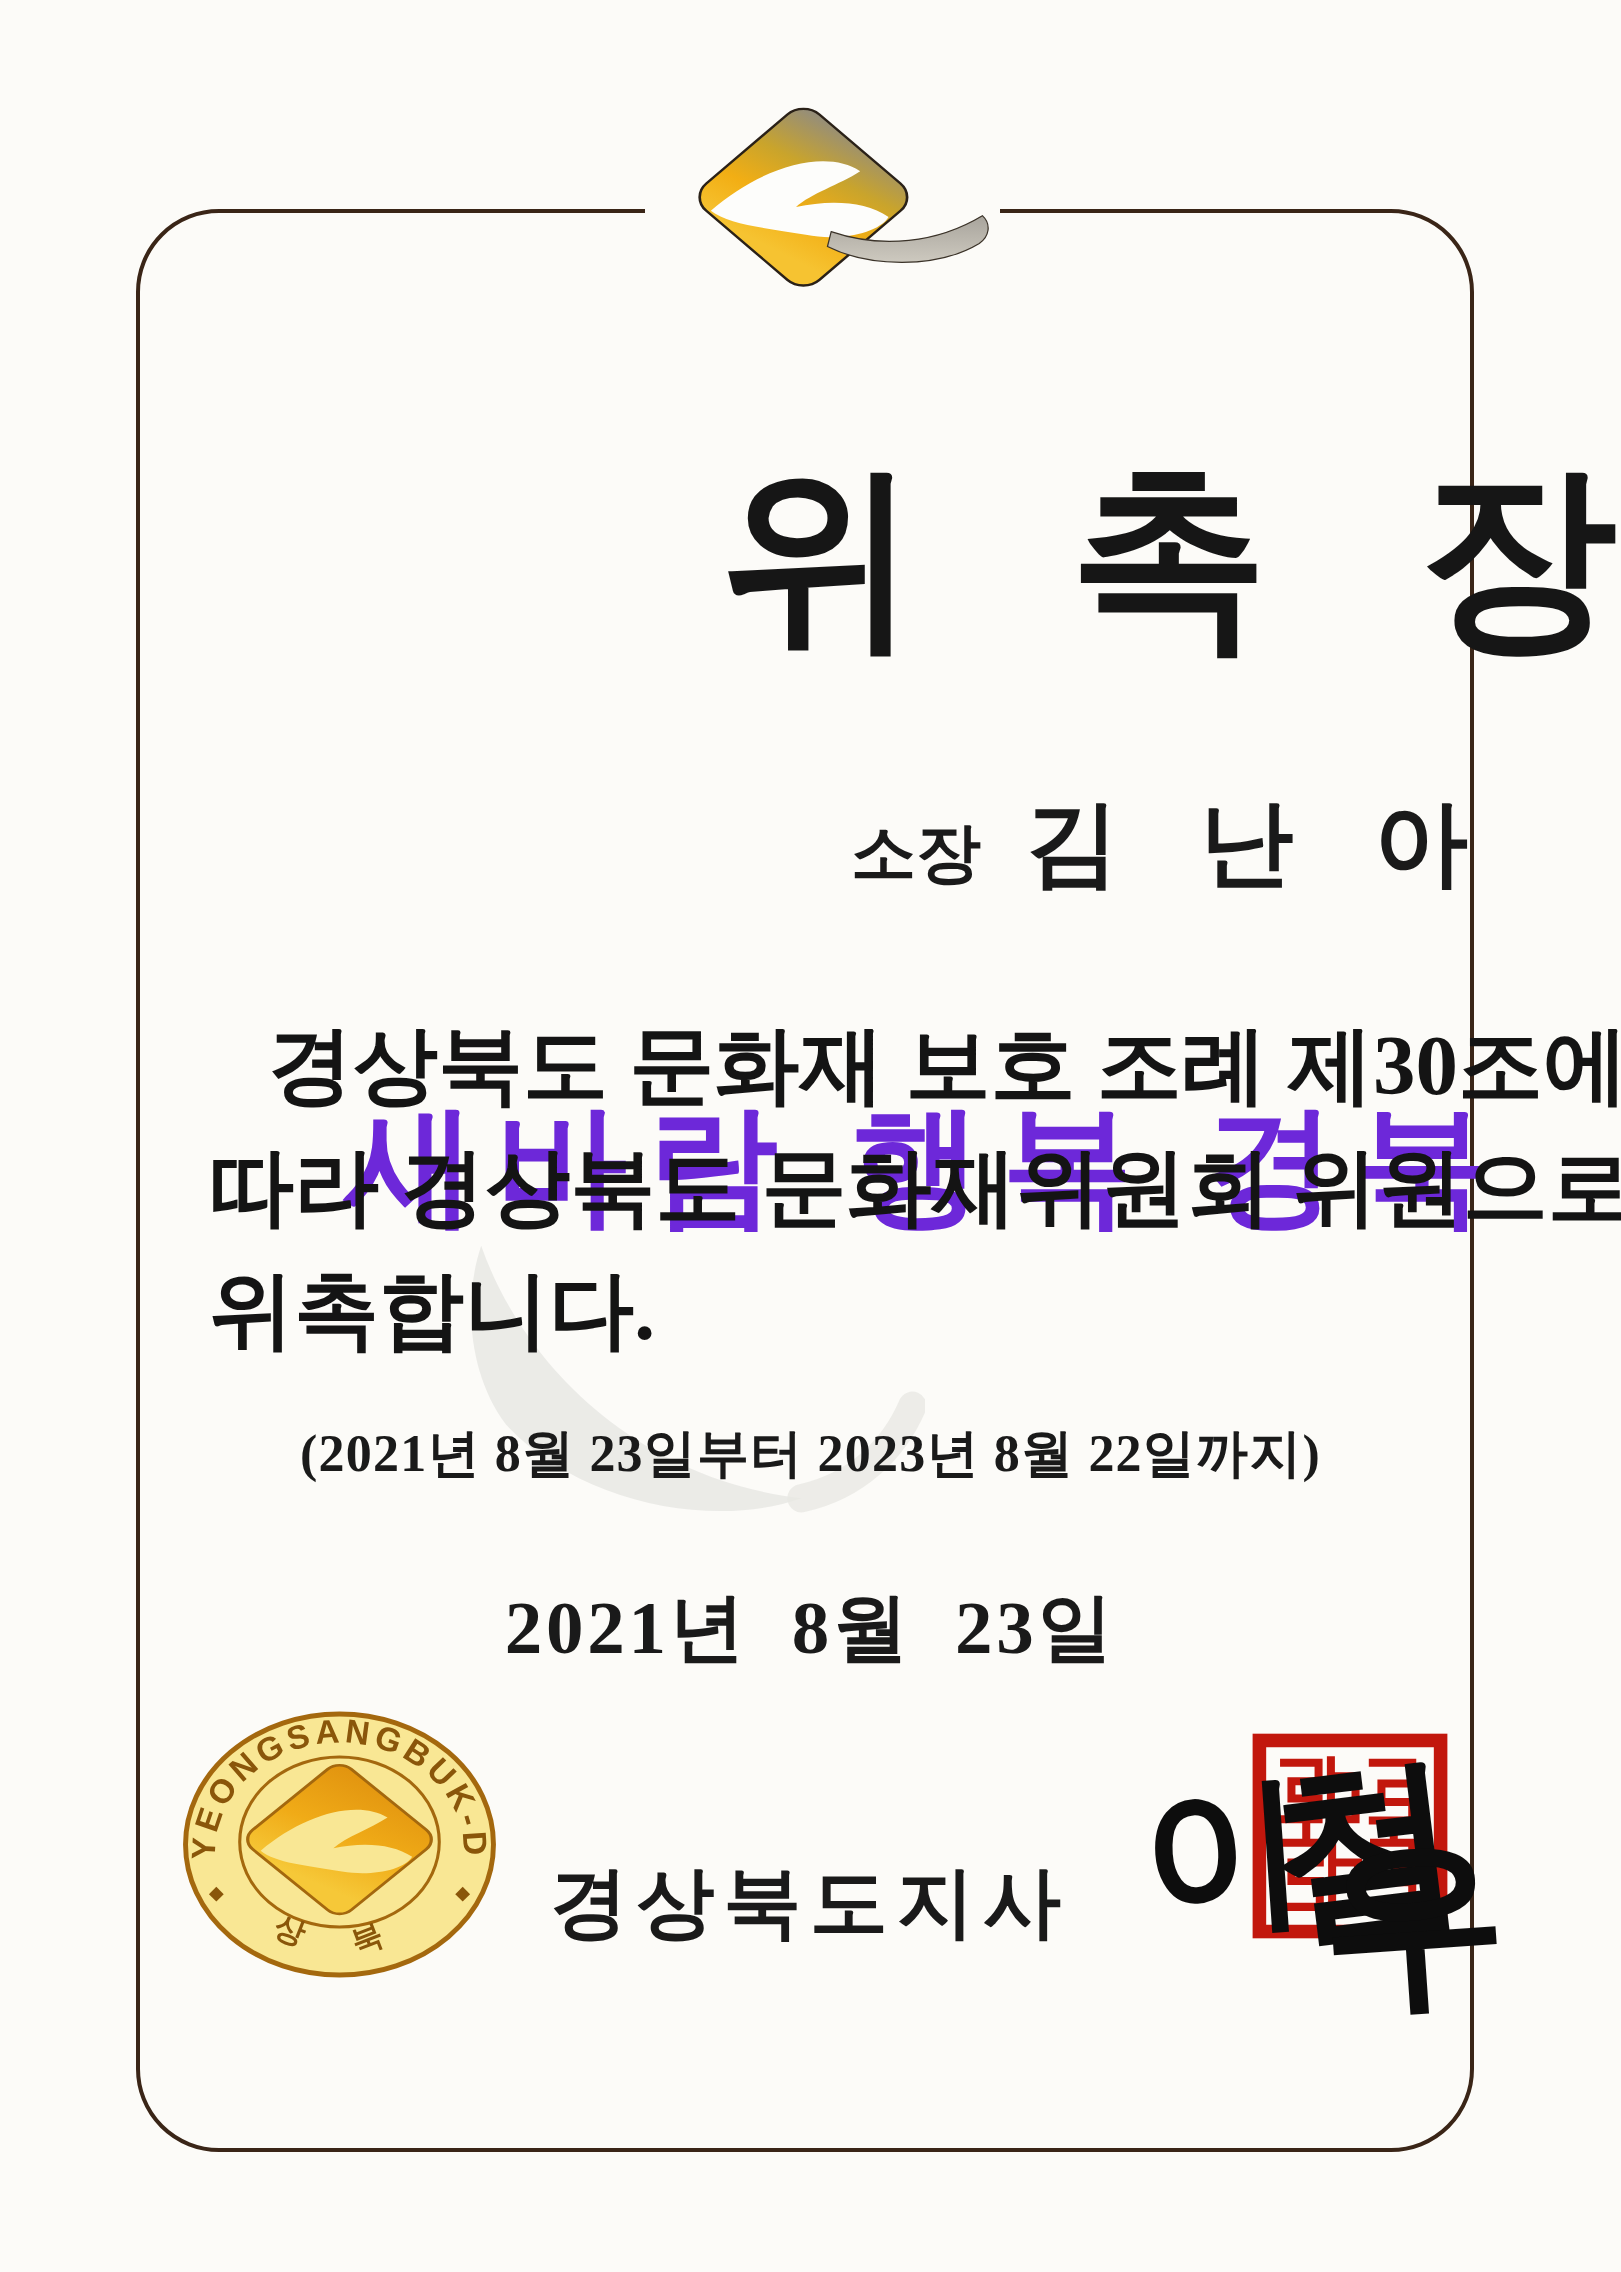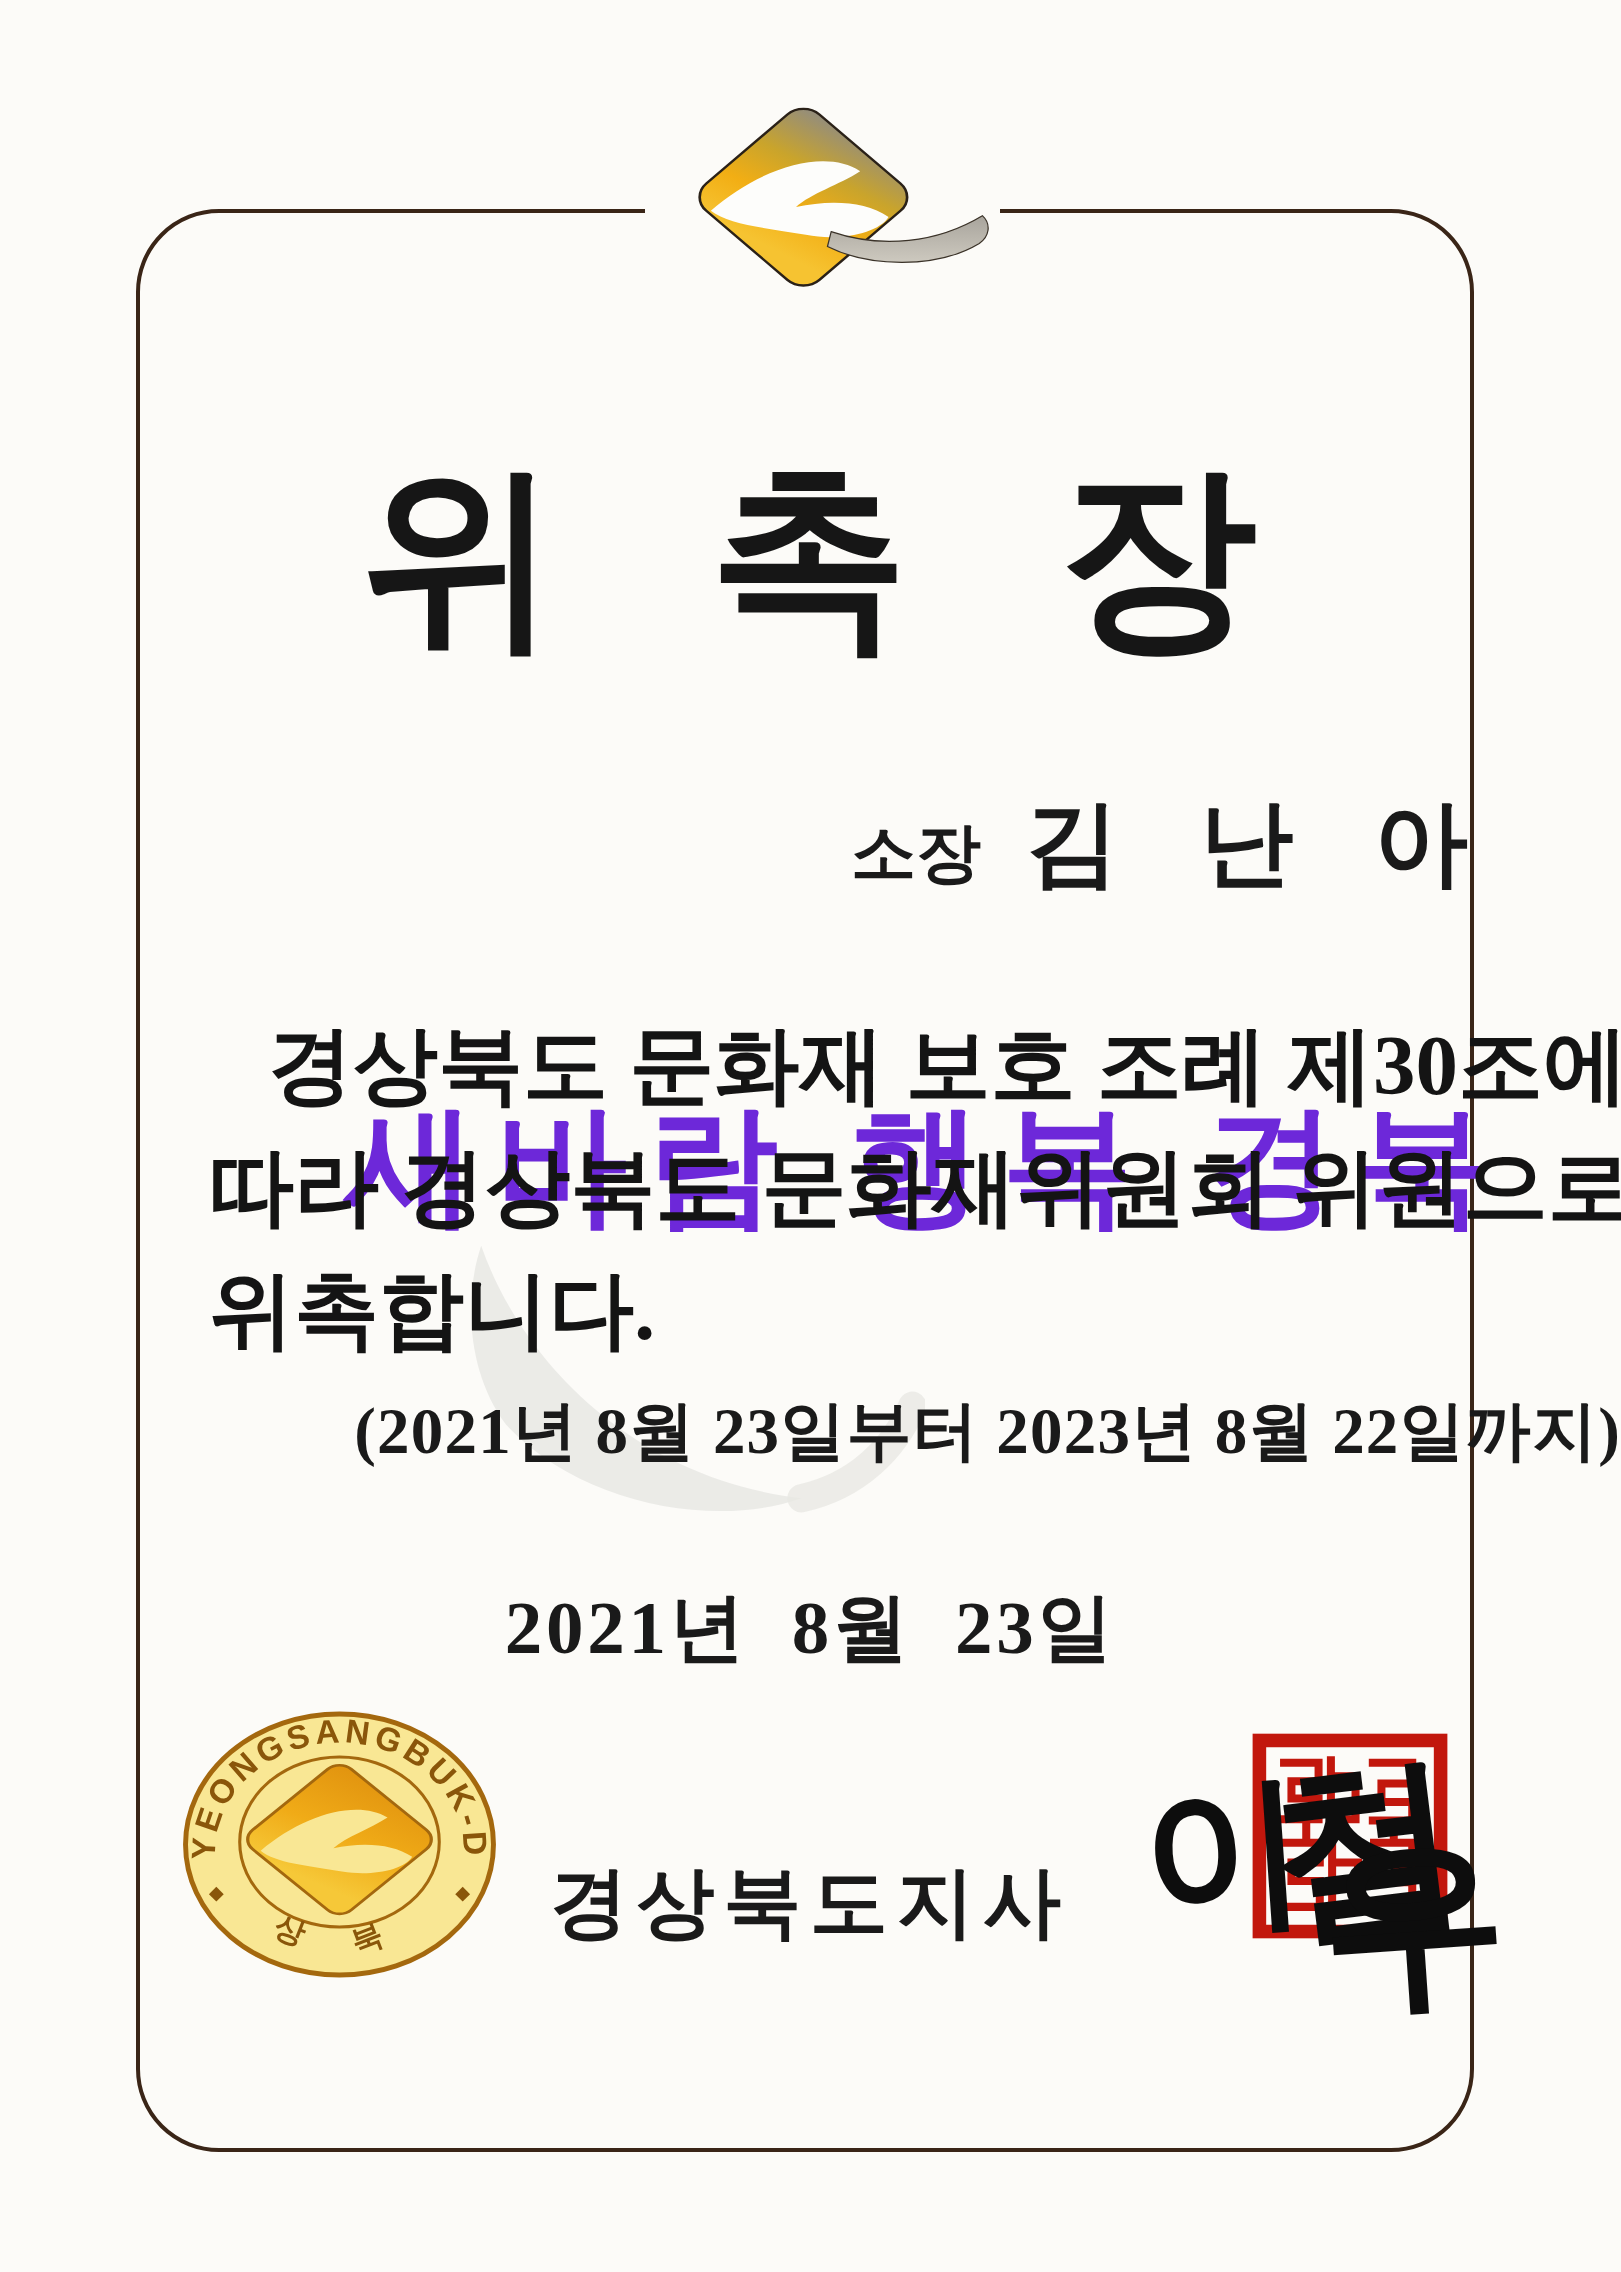--- a/index.html
+++ b/index.html
@@ -28,21 +28,21 @@
   .wm-text{
     position:absolute;left:345px;top:1078px;
     font-size:131px;font-weight:700;letter-spacing:20px;
     color:#6d28d9;white-space:nowrap;z-index:1;
   }
   .wm-swoosh{
     position:absolute;left:370px;top:1221px;width:555px;height:345px;z-index:1;
   }
   .title{
     position:absolute;left:0;top:424px;width:100%;
-    text-align:center;
+    text-align:right;
     font-size:199px;font-weight:700;color:#161616;
     word-spacing:93px;letter-spacing:3.7px;
     z-index:2;white-space:nowrap;
   }
   .recipient{
     position:absolute;right:153px;top:748px;text-align:right;z-index:2;
   }
   .recipient .org{
     font-size:78px;font-weight:700;letter-spacing:1.9px;white-space:nowrap;
   }
@@ -52,22 +52,22 @@
   .recipient .role{font-size:65px;font-weight:700;margin-right:44px;}
   .recipient .name{font-size:94px;font-weight:700;word-spacing:57px;white-space:nowrap;}
   .body-text{
     position:absolute;left:209px;top:1004px;width:1283px;z-index:2;
     font-size:85px;line-height:1.44;font-weight:700;color:#141414;
   }
   .body-text .l1{text-indent:59px;white-space:nowrap;}
   .body-text .l2{white-space:nowrap;}
   .body-text .l3{white-space:nowrap;}
   .term{
-    position:absolute;left:0;top:1387px;width:100%;text-align:right;
-    font-size:65px;font-weight:700;letter-spacing:1.2px;z-index:2;white-space:nowrap;
+    position:absolute;left:0;top:1419px;width:100%;text-align:center;
+    font-size:52px;font-weight:700;letter-spacing:1.2px;z-index:2;white-space:nowrap;
   }
   .issue-date{
     position:absolute;left:0;top:1578px;width:100%;text-align:center;
     font-size:75px;font-weight:700;word-spacing:21px;letter-spacing:3.7px;z-index:2;
   }
   .emblem{
     position:absolute;left:179px;top:1709px;width:321px;height:271px;z-index:2;
   }
   .sig-title{
     position:absolute;left:550px;top:1851px;

